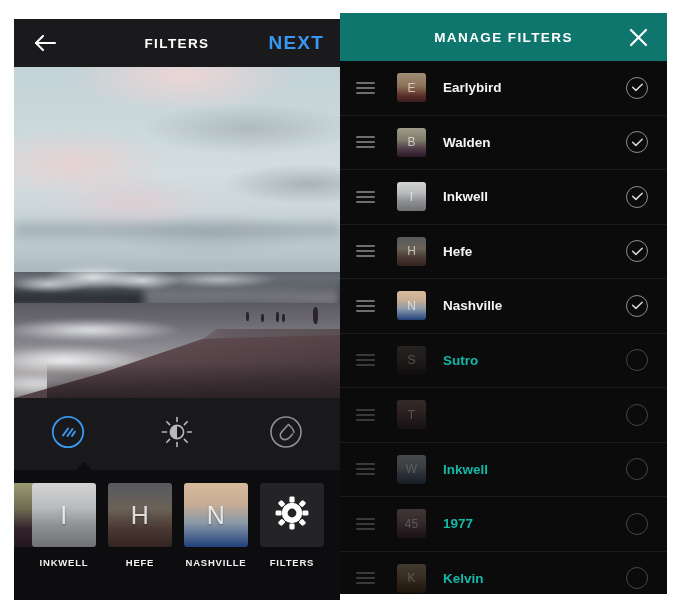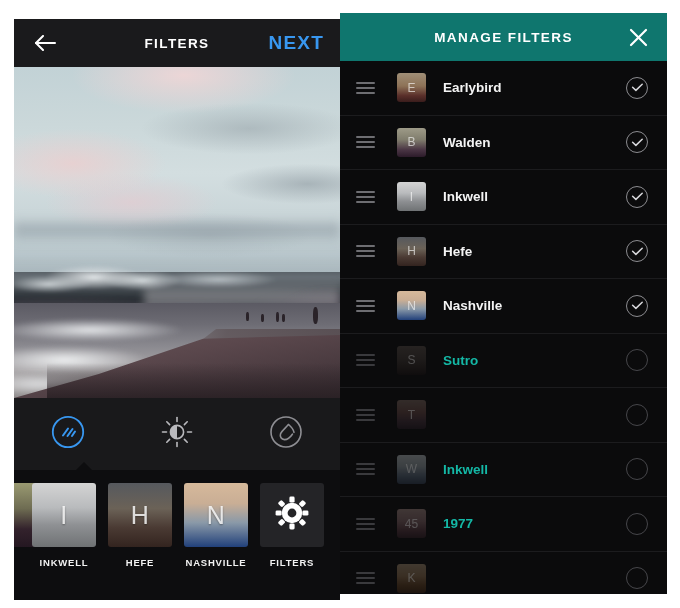--- a/index.html
+++ b/index.html
@@ -669,18 +669,19 @@
         </div>
         <div class="mf-row dim">
           <div class="handle">
             <span></span>
             <span></span>
             <span></span>
           </div>
           <div class="mf-thumb tx-kelvin">
             <span class="mf-thumb-letter">K</span>
           </div>
+          <div class="mf-name">Kelvin</div>
           <div class="mf-check"></div>
         </div>
       </div>
   </div>
 
 </div>
 
 </body></html>

